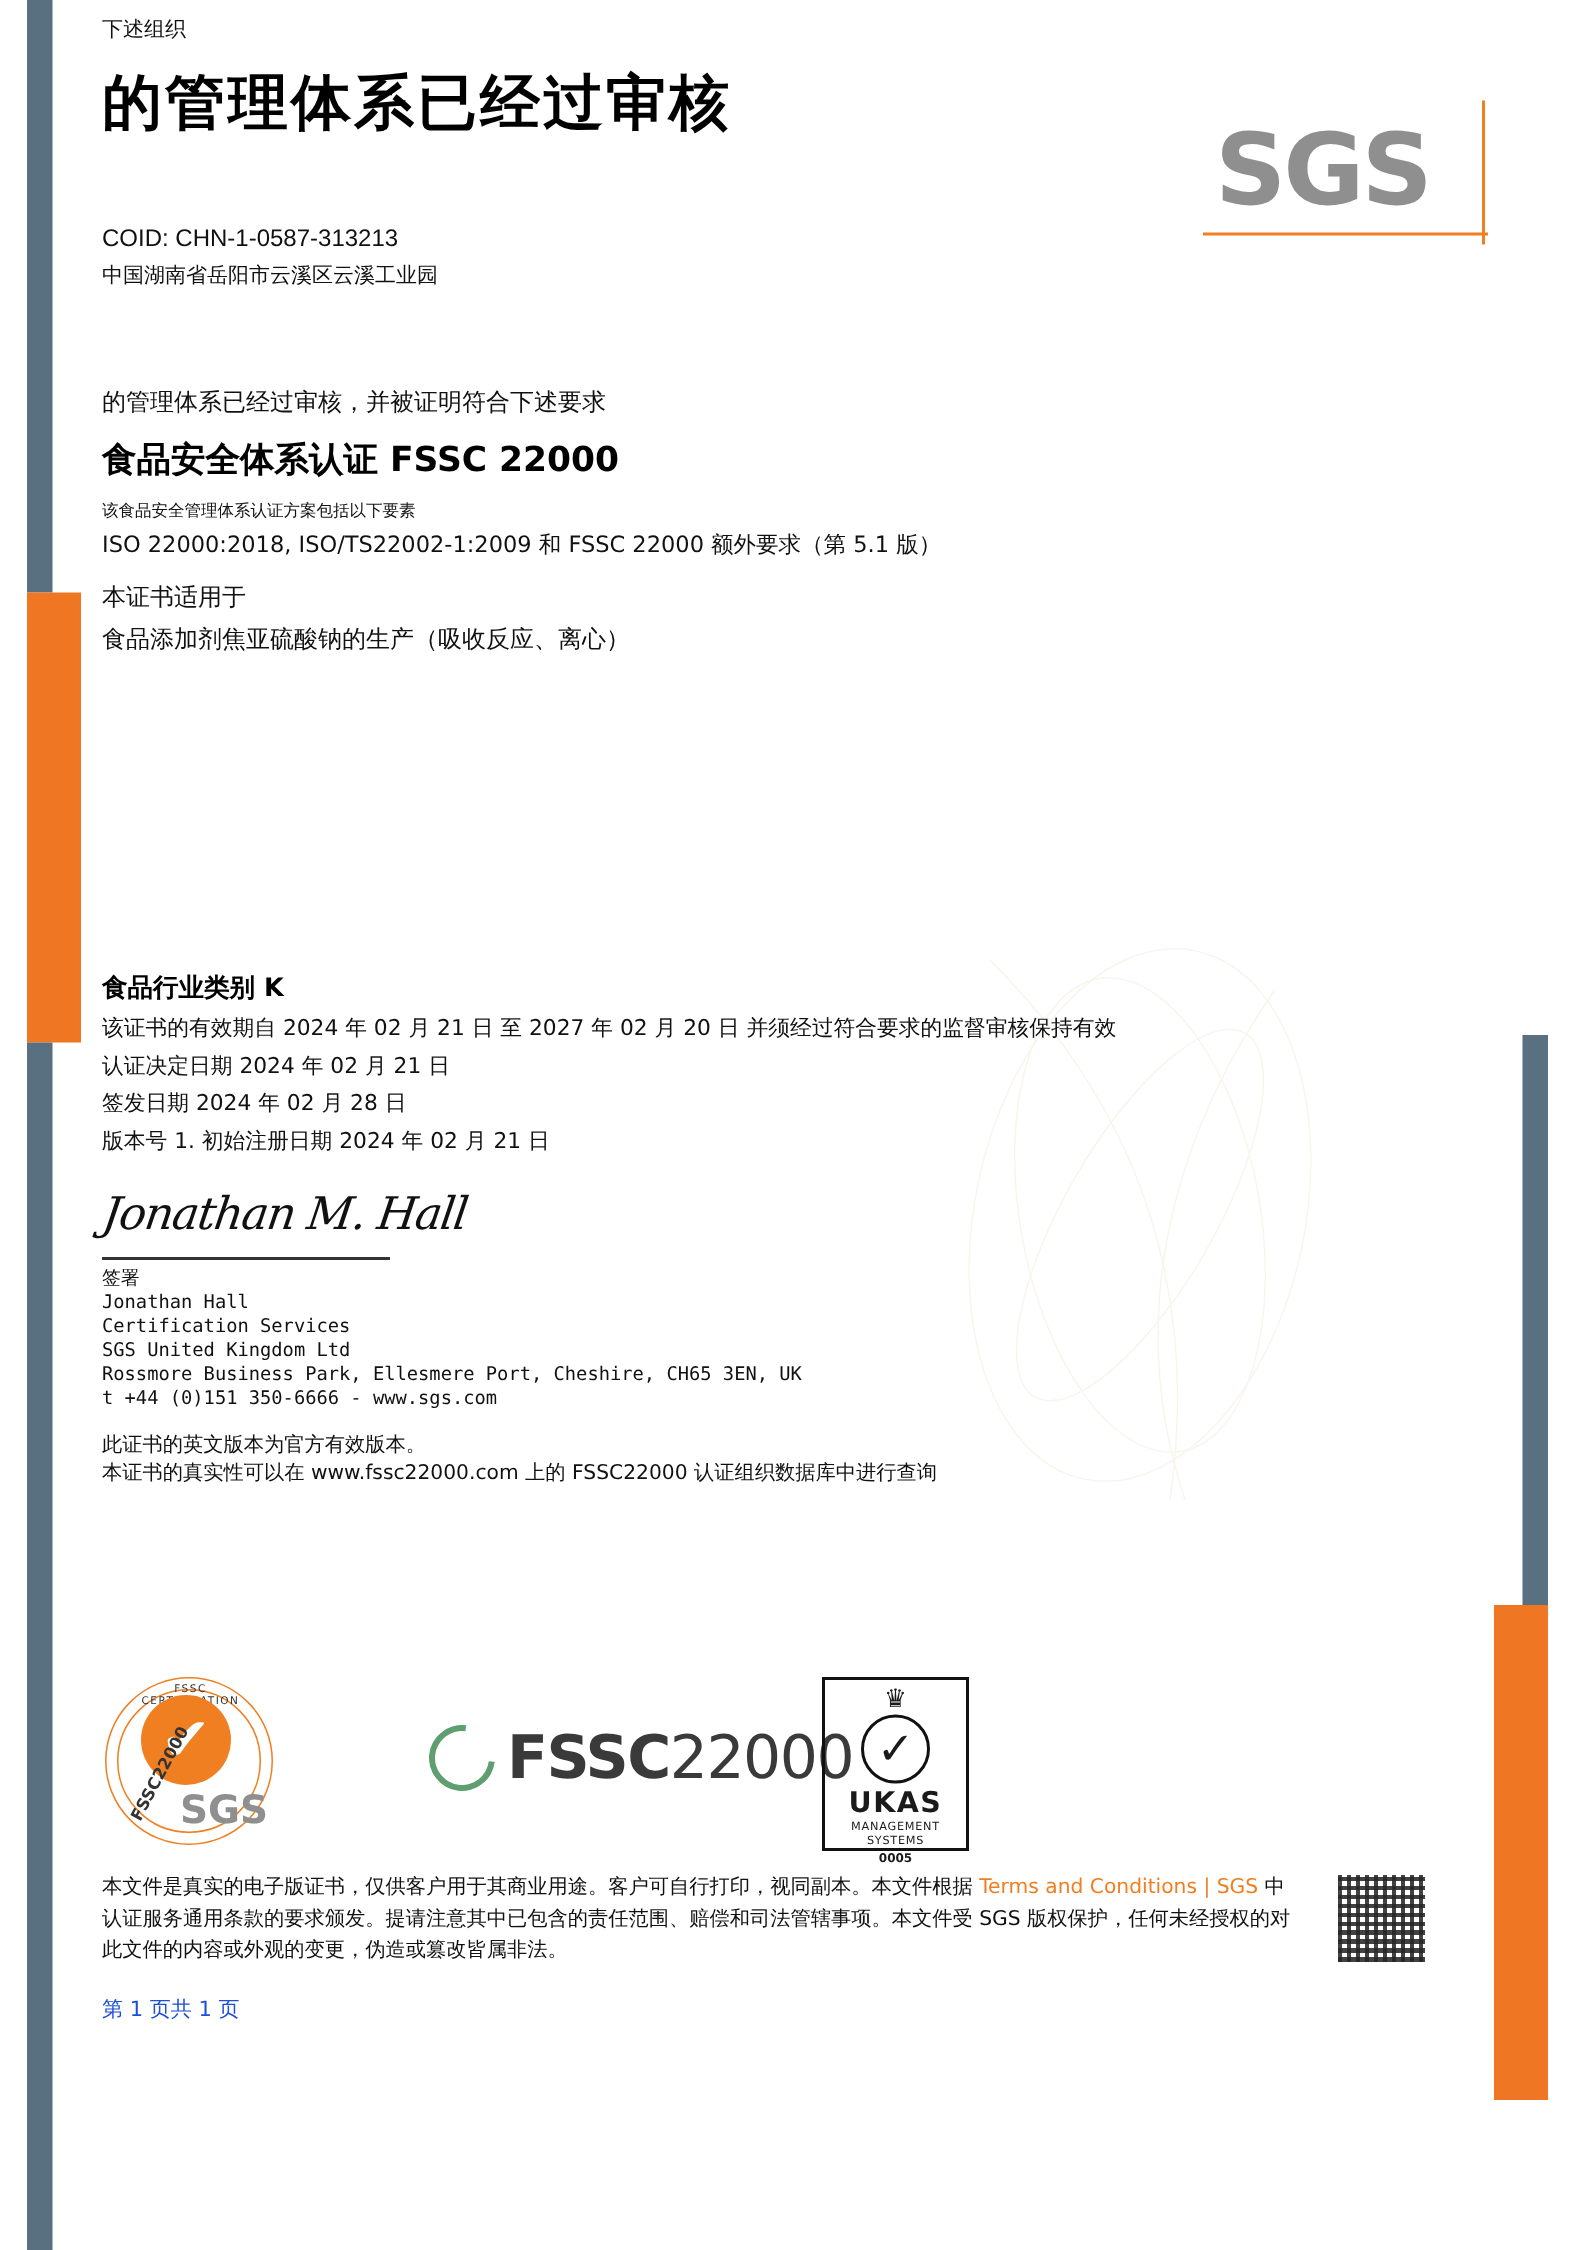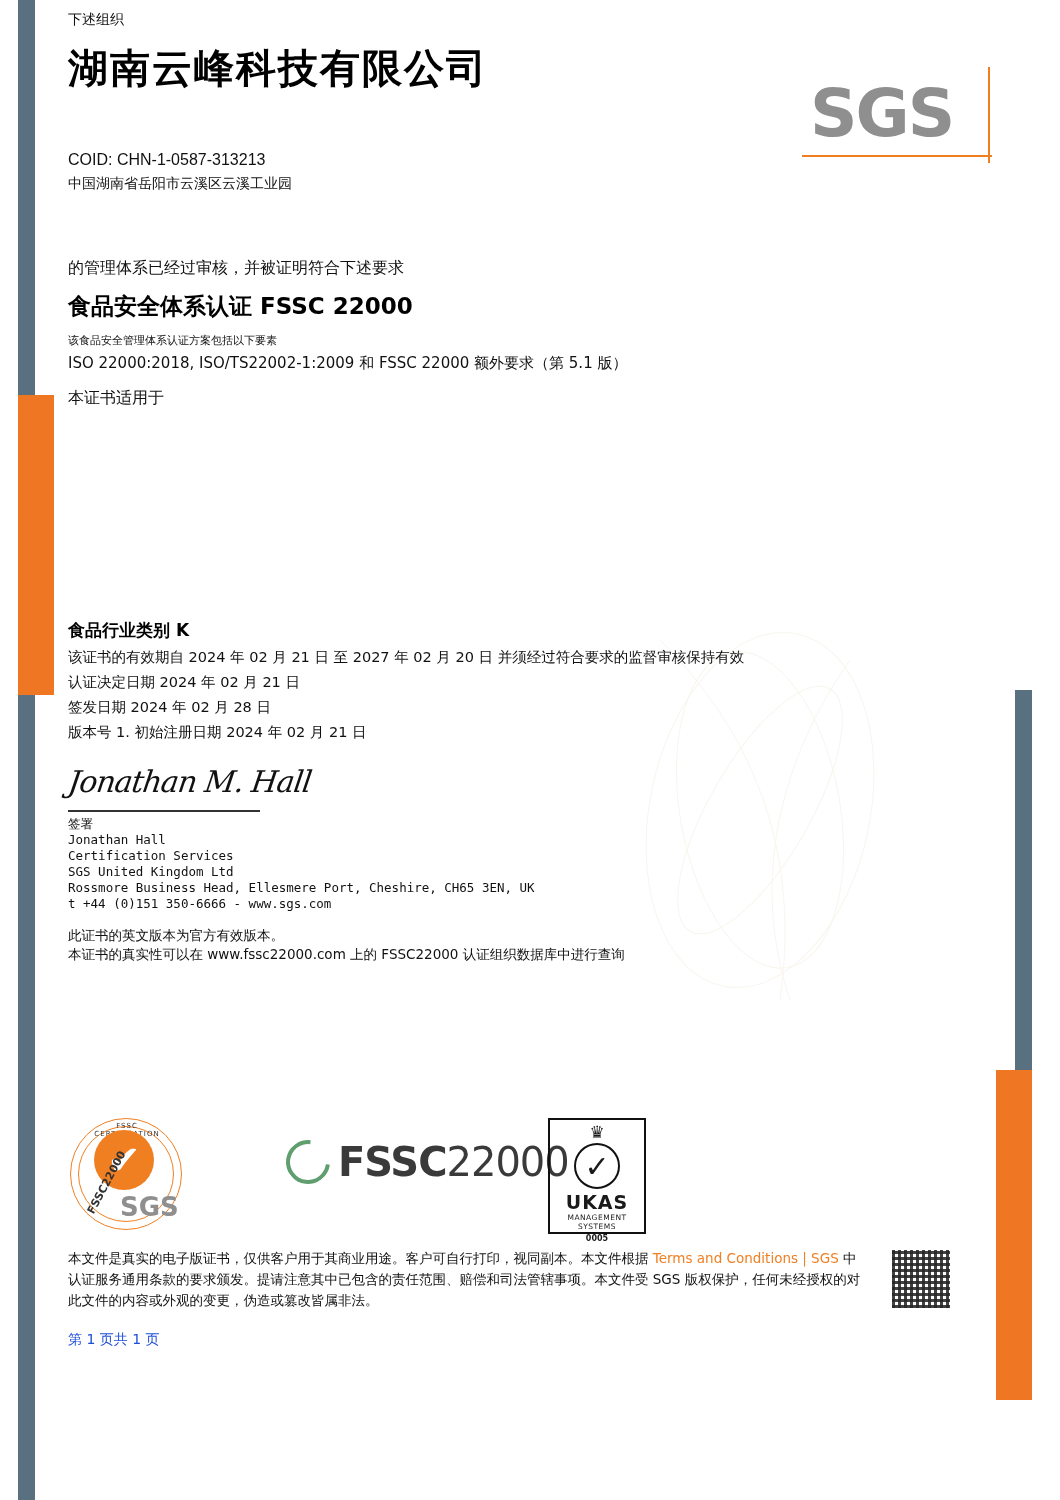--- a/index.html
+++ b/index.html
@@ -271,21 +271,21 @@
     font-family: "DejaVu Sans", sans-serif;
     font-size: 11px;
     font-weight: bold;
     color: #333;
     transform: rotate(-62deg);
   }
 
   
   .fssc-mark {
     position: absolute;
-    left: 218px; top: 18px;
+    left: 218px; top: 28px;
     height: 52px;
     display: flex;
     align-items: center;
   }
   .fssc-mark .leaf {
     width: 44px; height: 44px;
     border-radius: 50%;
     border: 4px solid #5f9e6e;
     border-right-color: transparent;
     box-sizing: border-box;
@@ -418,45 +418,46 @@
     <ellipse cx="160" cy="210" rx="110" ry="180" transform="rotate(12 160 210)"></ellipse>
     <ellipse cx="160" cy="210" rx="80" ry="160" transform="rotate(-10 160 210)"></ellipse>
     <ellipse cx="160" cy="210" rx="50" ry="140" transform="rotate(30 160 210)"></ellipse>
     <path d="M60 40 C160 140 200 260 180 400"></path>
     <path d="M250 60 C180 160 150 280 190 400"></path>
   </g>
 </svg>
 
 <div class="content">
   <div class="line-org-label">下述组织</div>
-  <div class="company">湖南云峰科技有限公司</div>
+  <div class="company">的管理体系已经过审核</div>
   <div class="coid">COID: CHN-1-0587-313213</div>
   <div class="address">中国湖南省岳阳市云溪区云溪工业园</div>
 
   <div class="scope-intro">的管理体系已经过审核，并被证明符合下述要求</div>
   <div class="standard-title">食品安全体系认证 FSSC 22000</div>
   <div class="scheme-label">该食品安全管理体系认证方案包括以下要素</div>
   <div class="scheme-detail">ISO 22000:2018, ISO/TS22002-1:2009 和 FSSC 22000 额外要求（第 5.1 版）</div>
   <div class="applies-label">本证书适用于</div>
+  <div class="applies-detail">食品添加剂焦亚硫酸钠的生产（吸收反应、离心）</div>
 
   <div class="category">食品行业类别 K</div>
   <div class="validity">该证书的有效期自 2024 年 02 月 21 日 至 2027 年 02 月 20 日 并须经过符合要求的监督审核保持有效</div>
   <div class="decision">认证决定日期 2024 年 02 月 21 日</div>
   <div class="issue">签发日期 2024 年 02 月 28 日</div>
   <div class="version">版本号 1. 初始注册日期 2024 年 02 月 21 日</div>
 
   <div class="sig-block">
     <div class="sig-script">Jonathan M. Hall</div>
     <div class="sig-line"></div>
     <div class="sig-meta">
       <div>签署</div>
       <div>Jonathan Hall</div>
       <div>Certification Services</div>
       <div>SGS United Kingdom Ltd</div>
-      <div>Rossmore Business Head, Ellesmere Port, Cheshire, CH65 3EN, UK</div>
+      <div>Rossmore Business Park, Ellesmere Port, Cheshire, CH65 3EN, UK</div>
       <div>t +44 (0)151 350-6666 - www.sgs.com</div>
     </div>
   </div>
 
   <div class="notice">
     <div>此证书的英文版本为官方有效版本。</div>
     <div>本证书的真实性可以在 www.fssc22000.com 上的 FSSC22000 认证组织数据库中进行查询</div>
   </div>
 </div>
 

